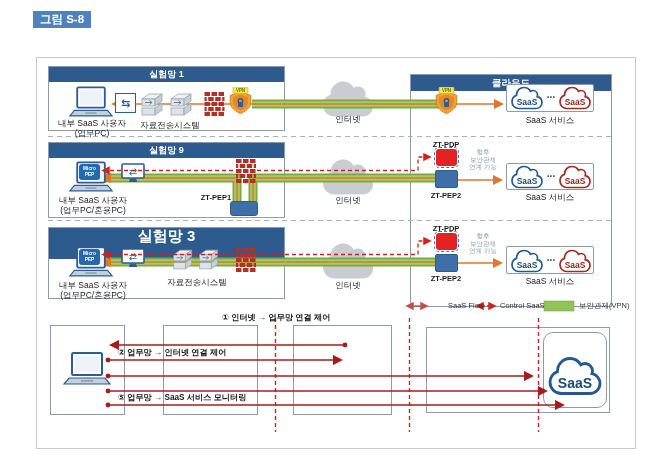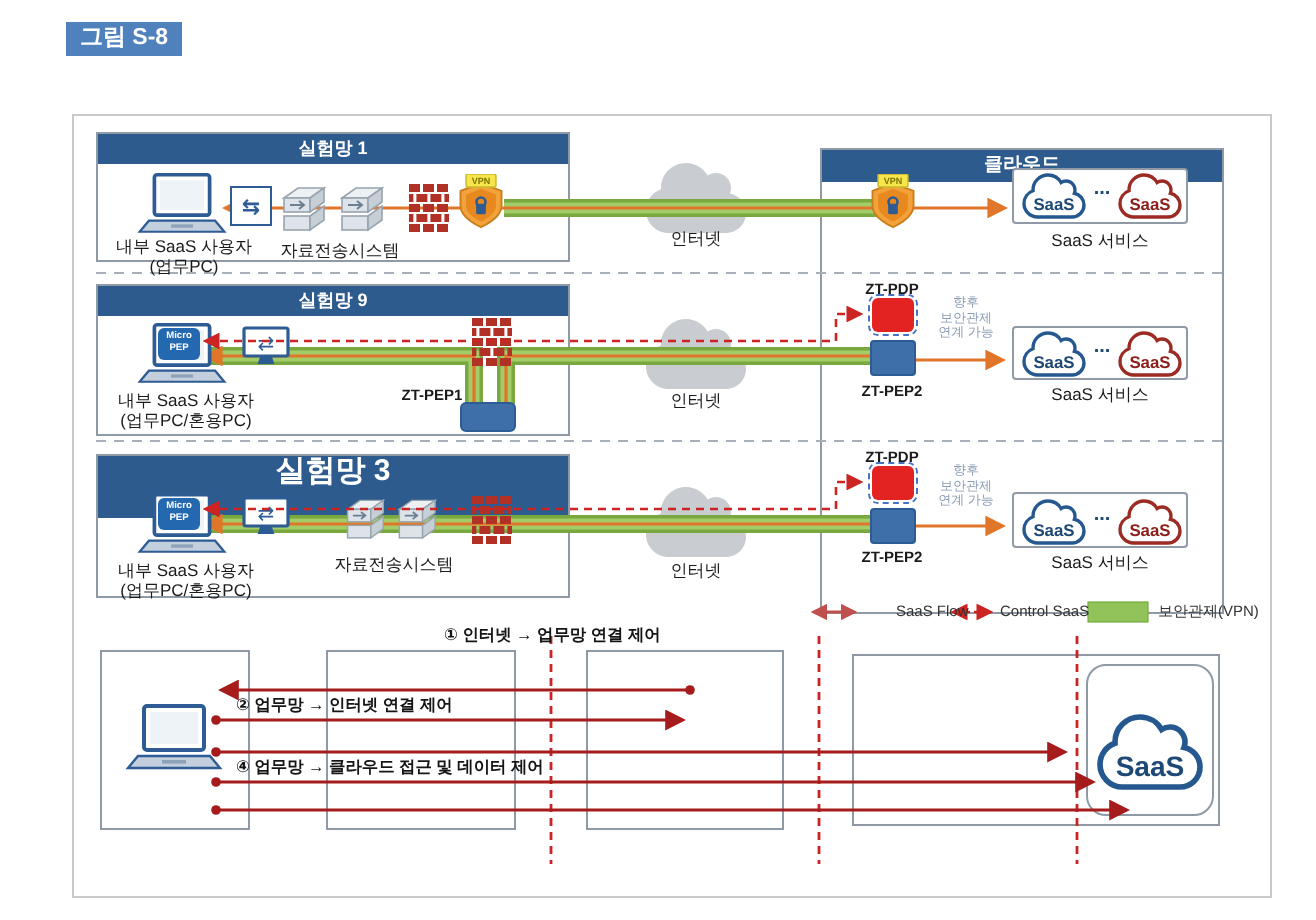--- a/index.html
+++ b/index.html
@@ -260,15 +260,15 @@
 연계 가능</div>
   <div class="lbl" style="left:505px;top:276px;width:90px;font-size:8.5px;">SaaS 서비스</div>
   <div class="lbl" style="left:545px;top:252px;width:12px;font-size:10px;font-weight:bold;color:#1e4976;">...</div>
 
   <div class="leglbl" style="left:432px;top:301px;margin-left:16px;">SaaS Flow</div>
   <div class="leglbl" style="left:500px;top:301px;">Control SaaS</div>
   <div class="leglbl" style="left:579px;top:301px;">보안관제(VPN)</div>
 
   <div class="flowlbl" style="left:222px;top:312px;">① 인터넷 → 업무망 연결 제어</div>
   <div class="flowlbl" style="left:118px;top:347px;">② 업무망 → 인터넷 연결 제어</div>
-  <div class="flowlbl" style="left:118px;top:378px;">④ 업무망 → 클라우드 접근 및 데이터 제어</div>
+  <div class="flowlbl" style="left:118px;top:392px;">⑤ 업무망 → SaaS 서비스 모니터링</div>
 
 </div>
 
 </body></html>

